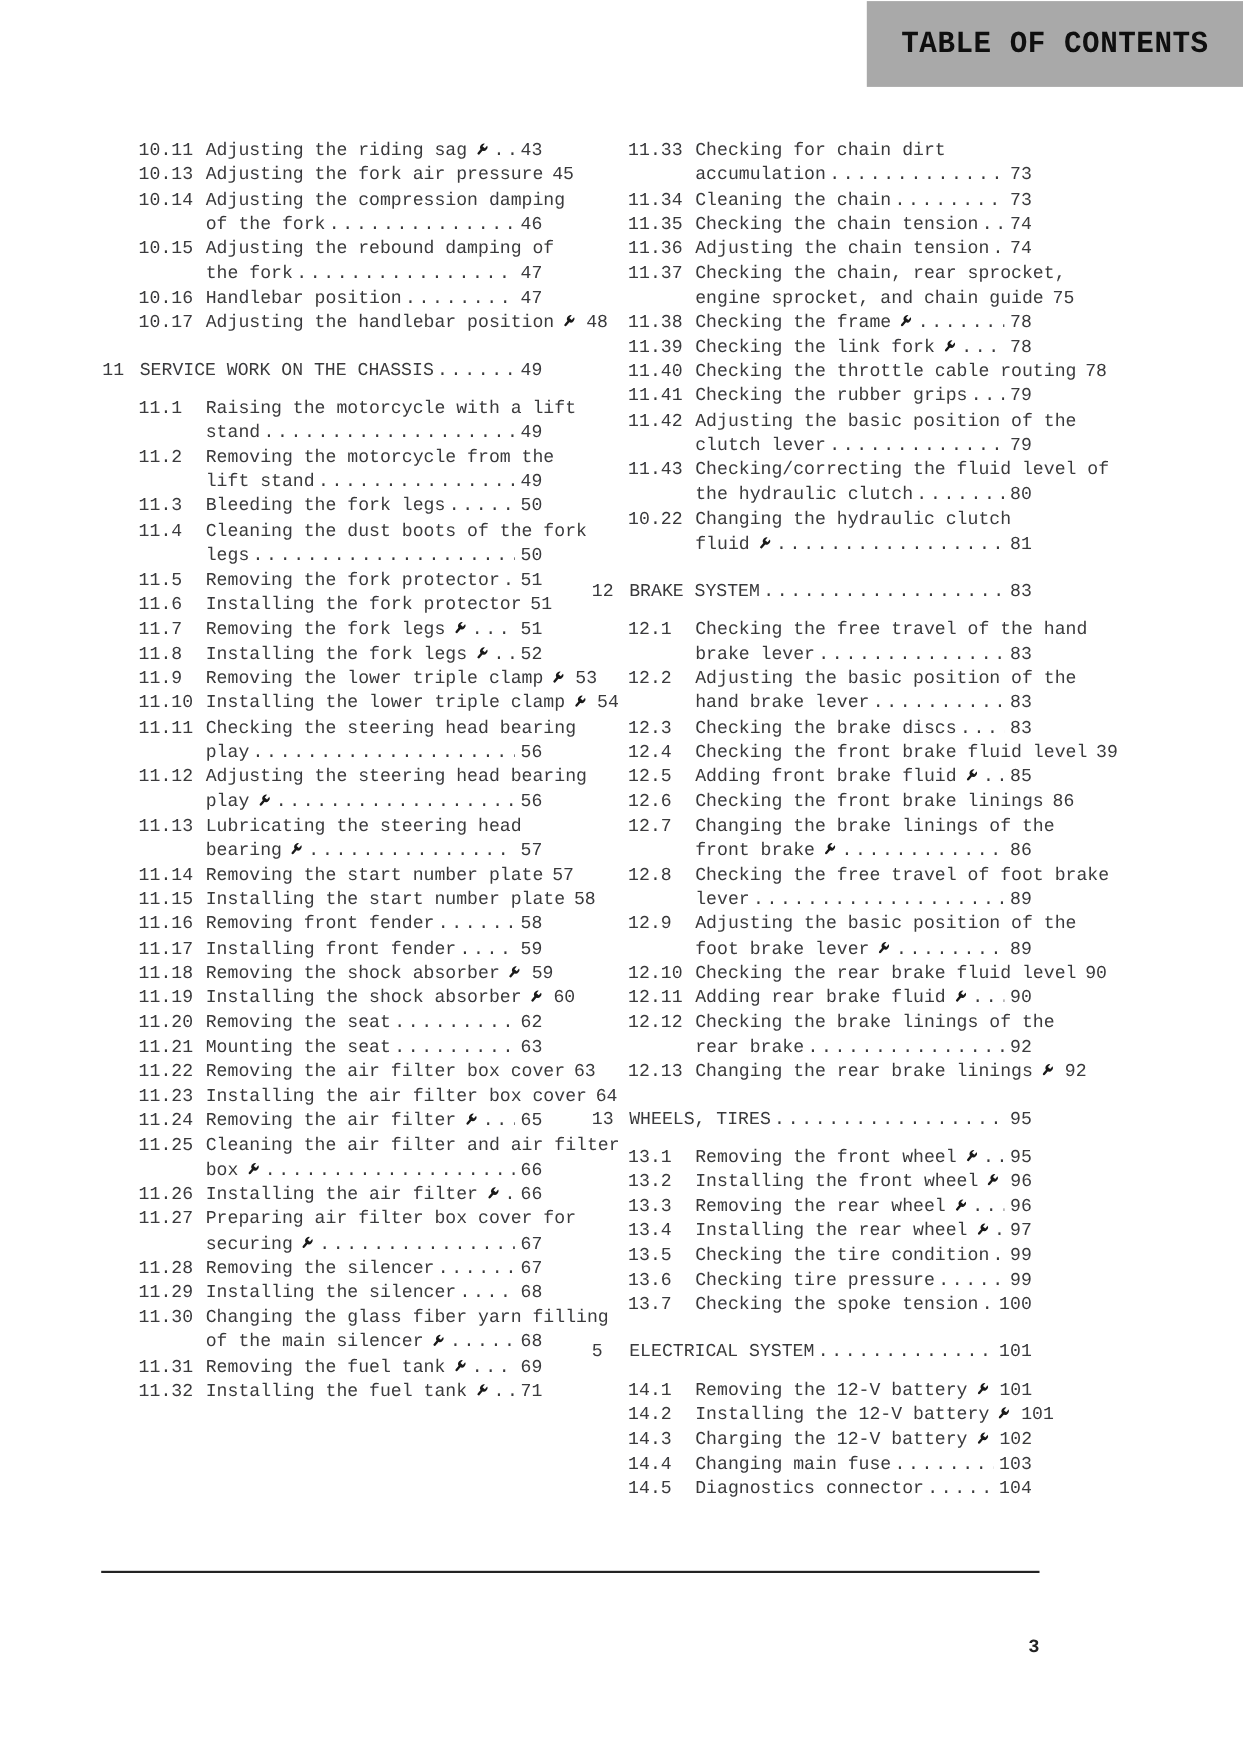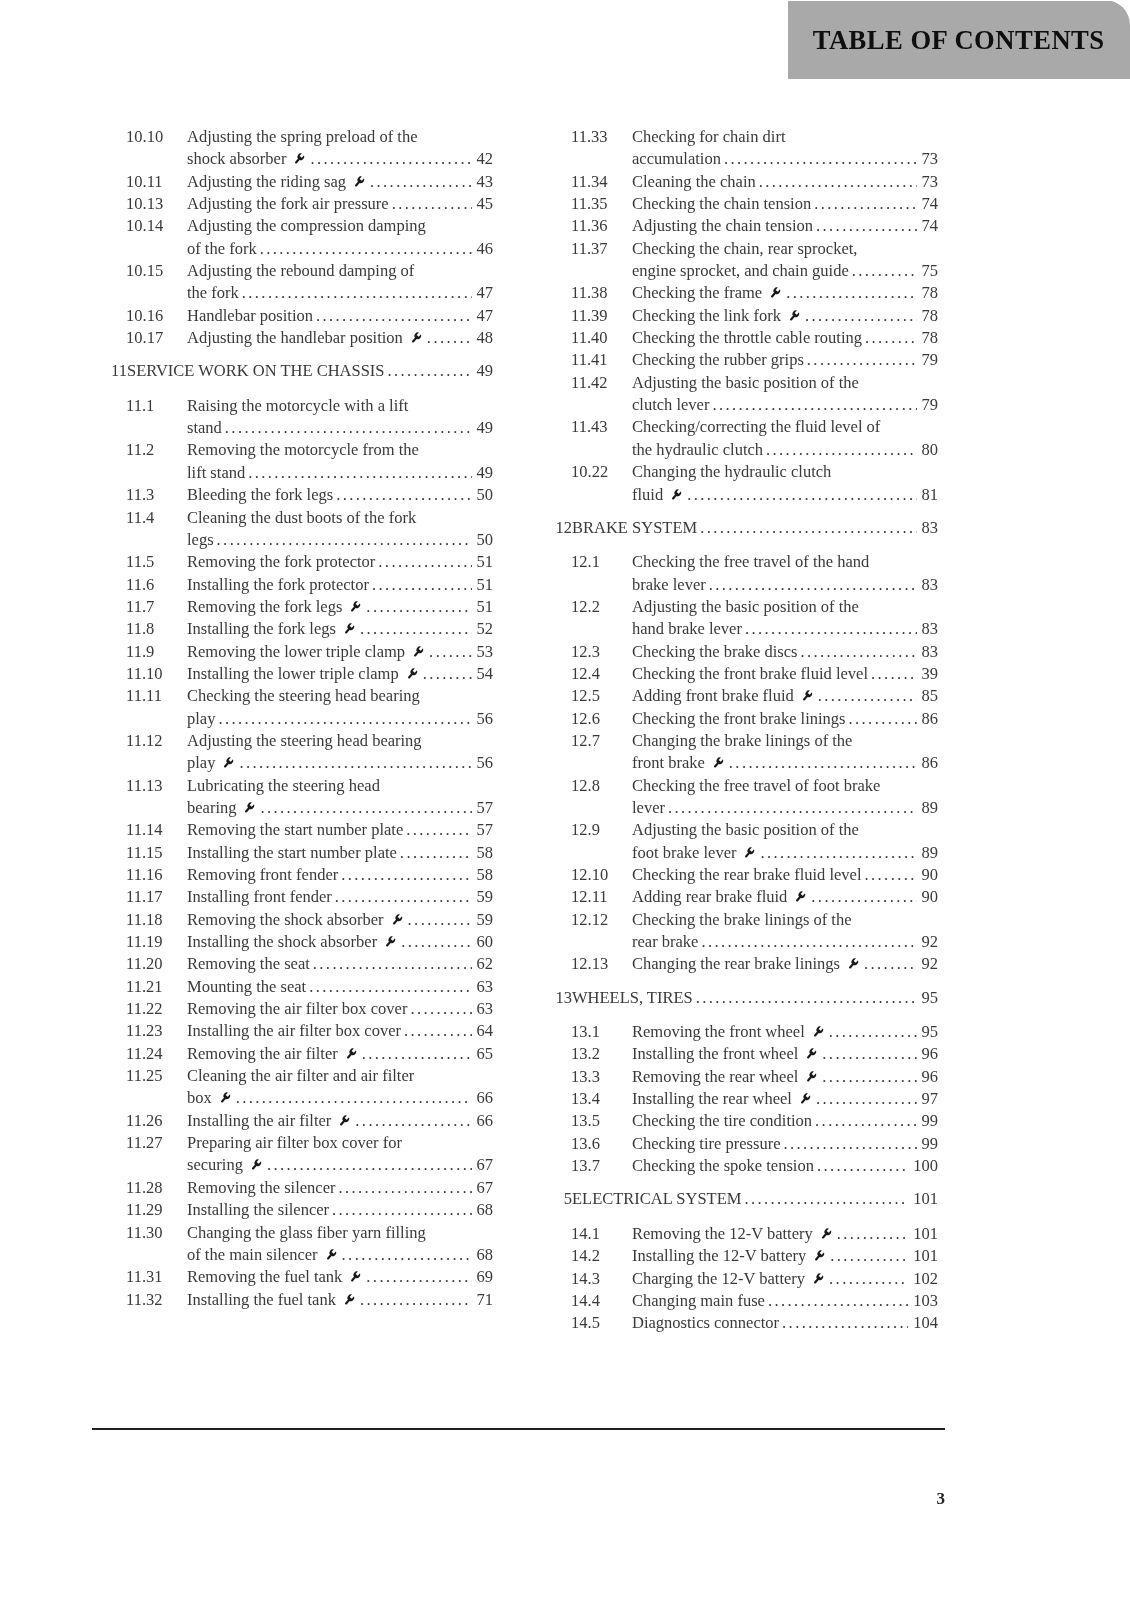--- a/index.html
+++ b/index.html
@@ -1,34 +1,34 @@
 <!DOCTYPE html>
 <html><head>
 <meta charset="utf-8">
 <style>
   html,body { margin:0; padding:0; background:#ffffff; }
   .sheet {
     position:relative; width:1130px; height:1600px; background:#ffffff;
-    font-family:Liberation Serif, serif; color:#3a3a3c; overflow:hidden;border-radius:25px;
+    font-family:Liberation Mono, monospace; color:#3a3a3c; overflow:hidden;
   }
   .header-box {
     position:absolute; left:788px; top:1px; width:342px; height:78px;
     background:#a9a9a9; display:flex; align-items:center; justify-content:center;
   }
   .header-title {
     font-size:28px; font-weight:700; color:#0f0f0f; letter-spacing:0.5px;
     transform:scaleX(0.95); transform-origin:center; white-space:nowrap;
   }
   .col { position:absolute; top:126px; width:400px; }
   #col-left  { left:93px; }
   #col-right { left:538px; }
   .entry { display:flex; font-size:16.5px; line-height:22.35px; }
   .entry.sub .num { width:61px; flex:none; }
   .entry.sub { padding-left:33px; }
-  .entry.section { margin-top:11px; margin-bottom:12px;text-align:right; }
+  .entry.section { margin-top:21px; margin-bottom:12px; }
   .entry.section .num { width:34px; flex:none; }
   .body { flex:1; min-width:0; }
   .tline { white-space:nowrap; }
   .lastline { display:flex; align-items:baseline; }
   .t { white-space:nowrap; flex:none; }
   .leader {
     flex:1 1 auto; overflow:hidden; white-space:nowrap;
     margin-left:3px; letter-spacing:2.4px; color:#3a3a3c;
   }
   .leader::after { content:"......................................................................................................."; }
@@ -43,38 +43,20 @@
 </head>
 <body>
 
 <div class="sheet">
   <div class="header-box">
     <div class="header-title">TABLE OF CONTENTS</div>
   </div>
 
   <div class="col" id="col-left">
       <div class="entry sub">
-        <span class="num">10.10</span>
-        <div class="body">
-          <div class="tline">Adjusting the spring preload of the</div>
-          <div class="lastline">
-            <span class="t">shock absorber</span>
-            <svg viewBox="0 0 20 20" width="14" height="14" class="wrench">
-              <g transform="rotate(40 10 10)" fill="#1a1a1a">
-                <circle cx="10" cy="6" r="4.7"></circle>
-                <rect x="8" y="-0.5" width="4" height="6.7" fill="#ffffff"></rect>
-                <rect x="8.45" y="7.2" width="3.1" height="10.8" rx="1.55"></rect>
-              </g>
-            </svg>
-            <span class="leader"></span>
-            <span class="pg">42</span>
-          </div>
-        </div>
-      </div>
-      <div class="entry sub">
         <span class="num">10.11</span>
         <div class="body">
           <div class="lastline">
             <span class="t">Adjusting the riding sag</span>
             <svg viewBox="0 0 20 20" width="14" height="14" class="wrench">
               <g transform="rotate(40 10 10)" fill="#1a1a1a">
                 <circle cx="10" cy="6" r="4.7"></circle>
                 <rect x="8" y="-0.5" width="4" height="6.7" fill="#ffffff"></rect>
                 <rect x="8.45" y="7.2" width="3.1" height="10.8" rx="1.55"></rect>
               </g>

